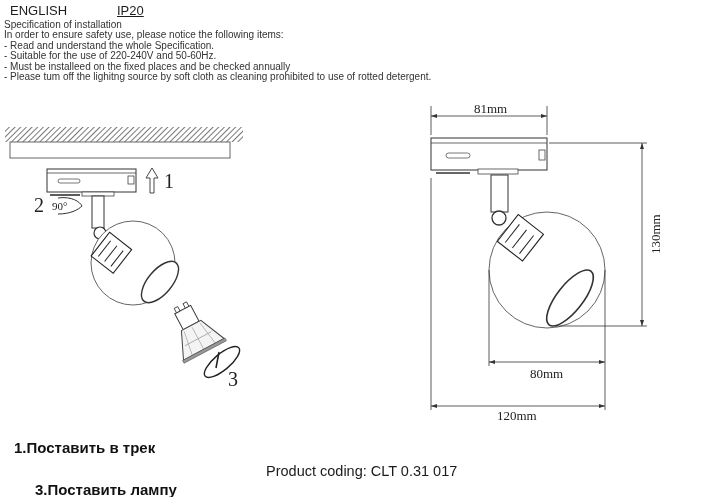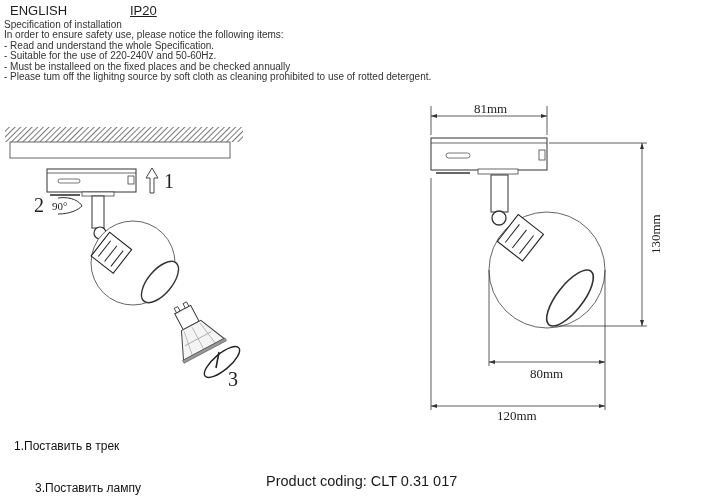--- a/index.html
+++ b/index.html
@@ -2,29 +2,29 @@
 <html><head>
 <meta charset="utf-8">
 <style>
   html, body { margin:0; padding:0; background:#ffffff; }
   body { width:720px; height:497px; position:relative; overflow:hidden;
          font-family:"Liberation Sans", sans-serif; color:#222; }
   .abs { position:absolute; }
   .hdr { font-size:13px; color:#1c1c1c; top:3px;margin-left:6px; }
   .spec { left:4px; top:20px; font-size:10px; line-height:10.4px; color:#333; width:420px; }
   .spec div { white-space:nowrap; }
-  .steps { left:14px; font-size:12px; color:#111; }
-  .coding { left:266px; top:463px; font-size:14.5px; color:#1a1a1a; white-space:nowrap;margin-top:10px; }
+  .steps { left:14px; font-size:15px; color:#111;font-weight:bold; }
+  .coding { left:266px; top:463px; font-size:14.5px; color:#1a1a1a; white-space:nowrap; }
   svg text { font-family:"Liberation Serif", serif; fill:#222; }
 </style>
 </head>
 <body>
 
 <div class="abs hdr" style="left:4px;">ENGLISH</div>
-<div class="abs hdr" style="left:124px;text-decoration:underline;">IP20</div>
+<div class="abs hdr" style="left:111px;text-decoration:underline;">IP20</div>
 
 <div class="abs spec">
   <div>Specification of installation</div>
   <div>In order to ensure safety use, please notice the following items:</div>
   <div>- Read and understand the whole Specification.</div>
   <div>- Suitable for the use of 220-240V and 50-60Hz.</div>
   <div>- Must be installeed on the fixed places and be checked annually</div>
   <div>- Please tum off the lighitng source by soft cloth as cleaning prohibited to use of rotted detergent.</div>
 </div>
 

